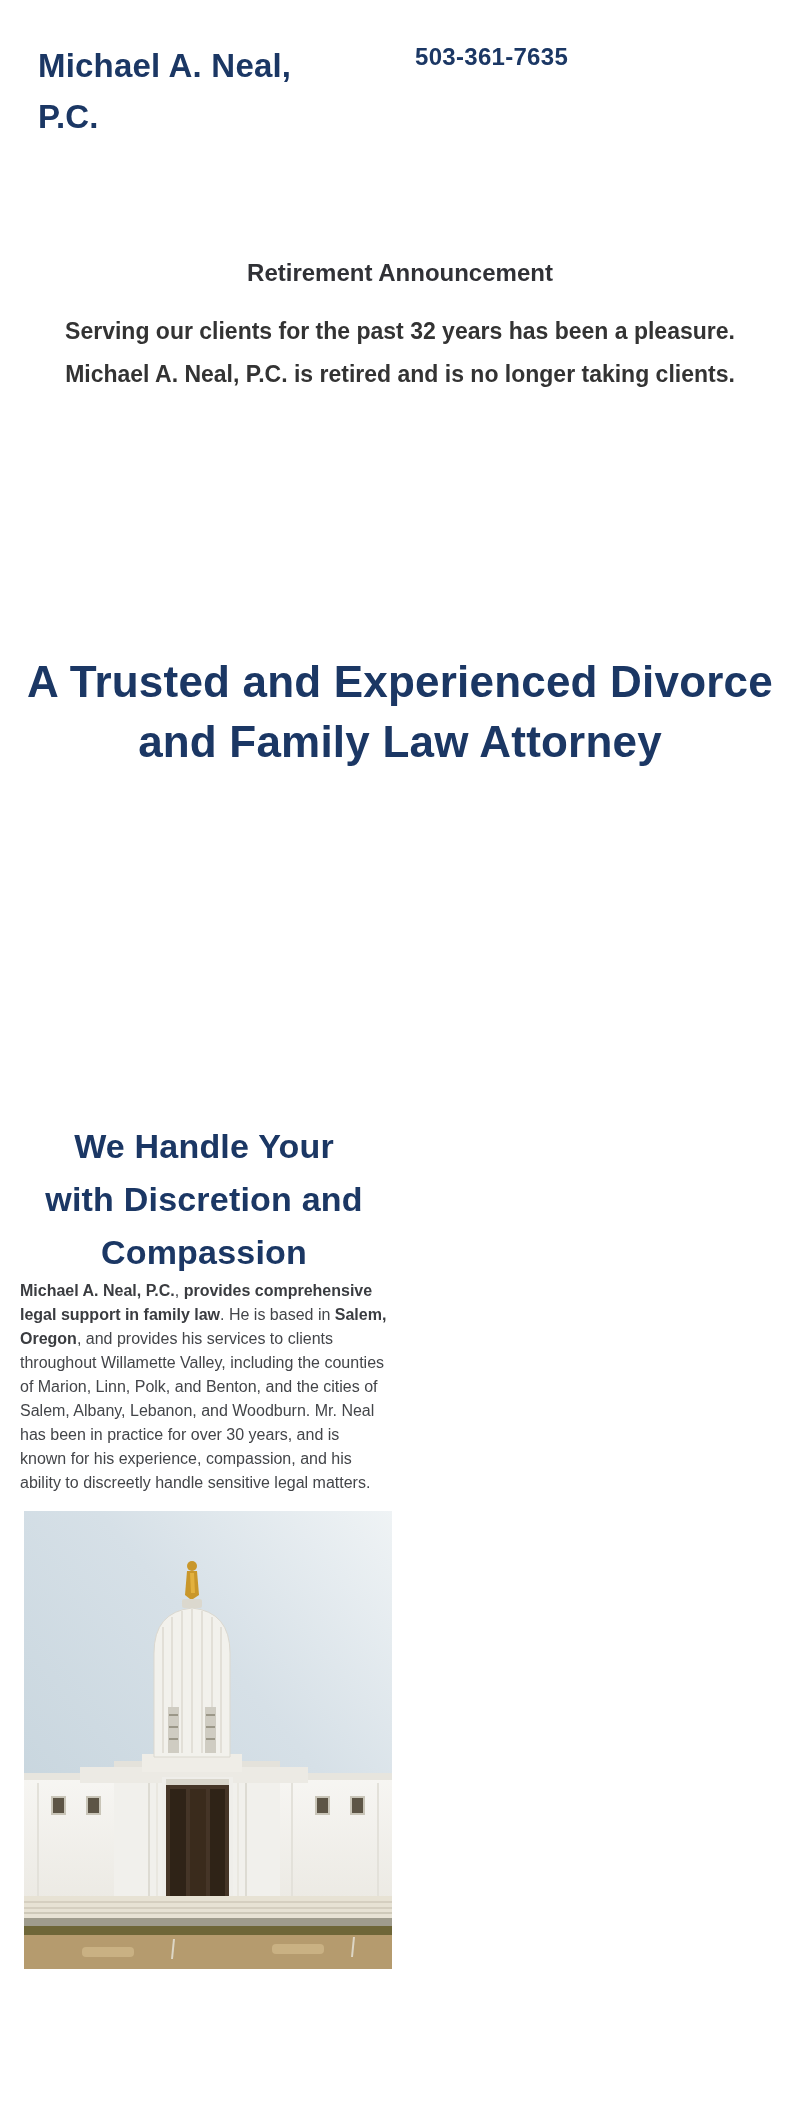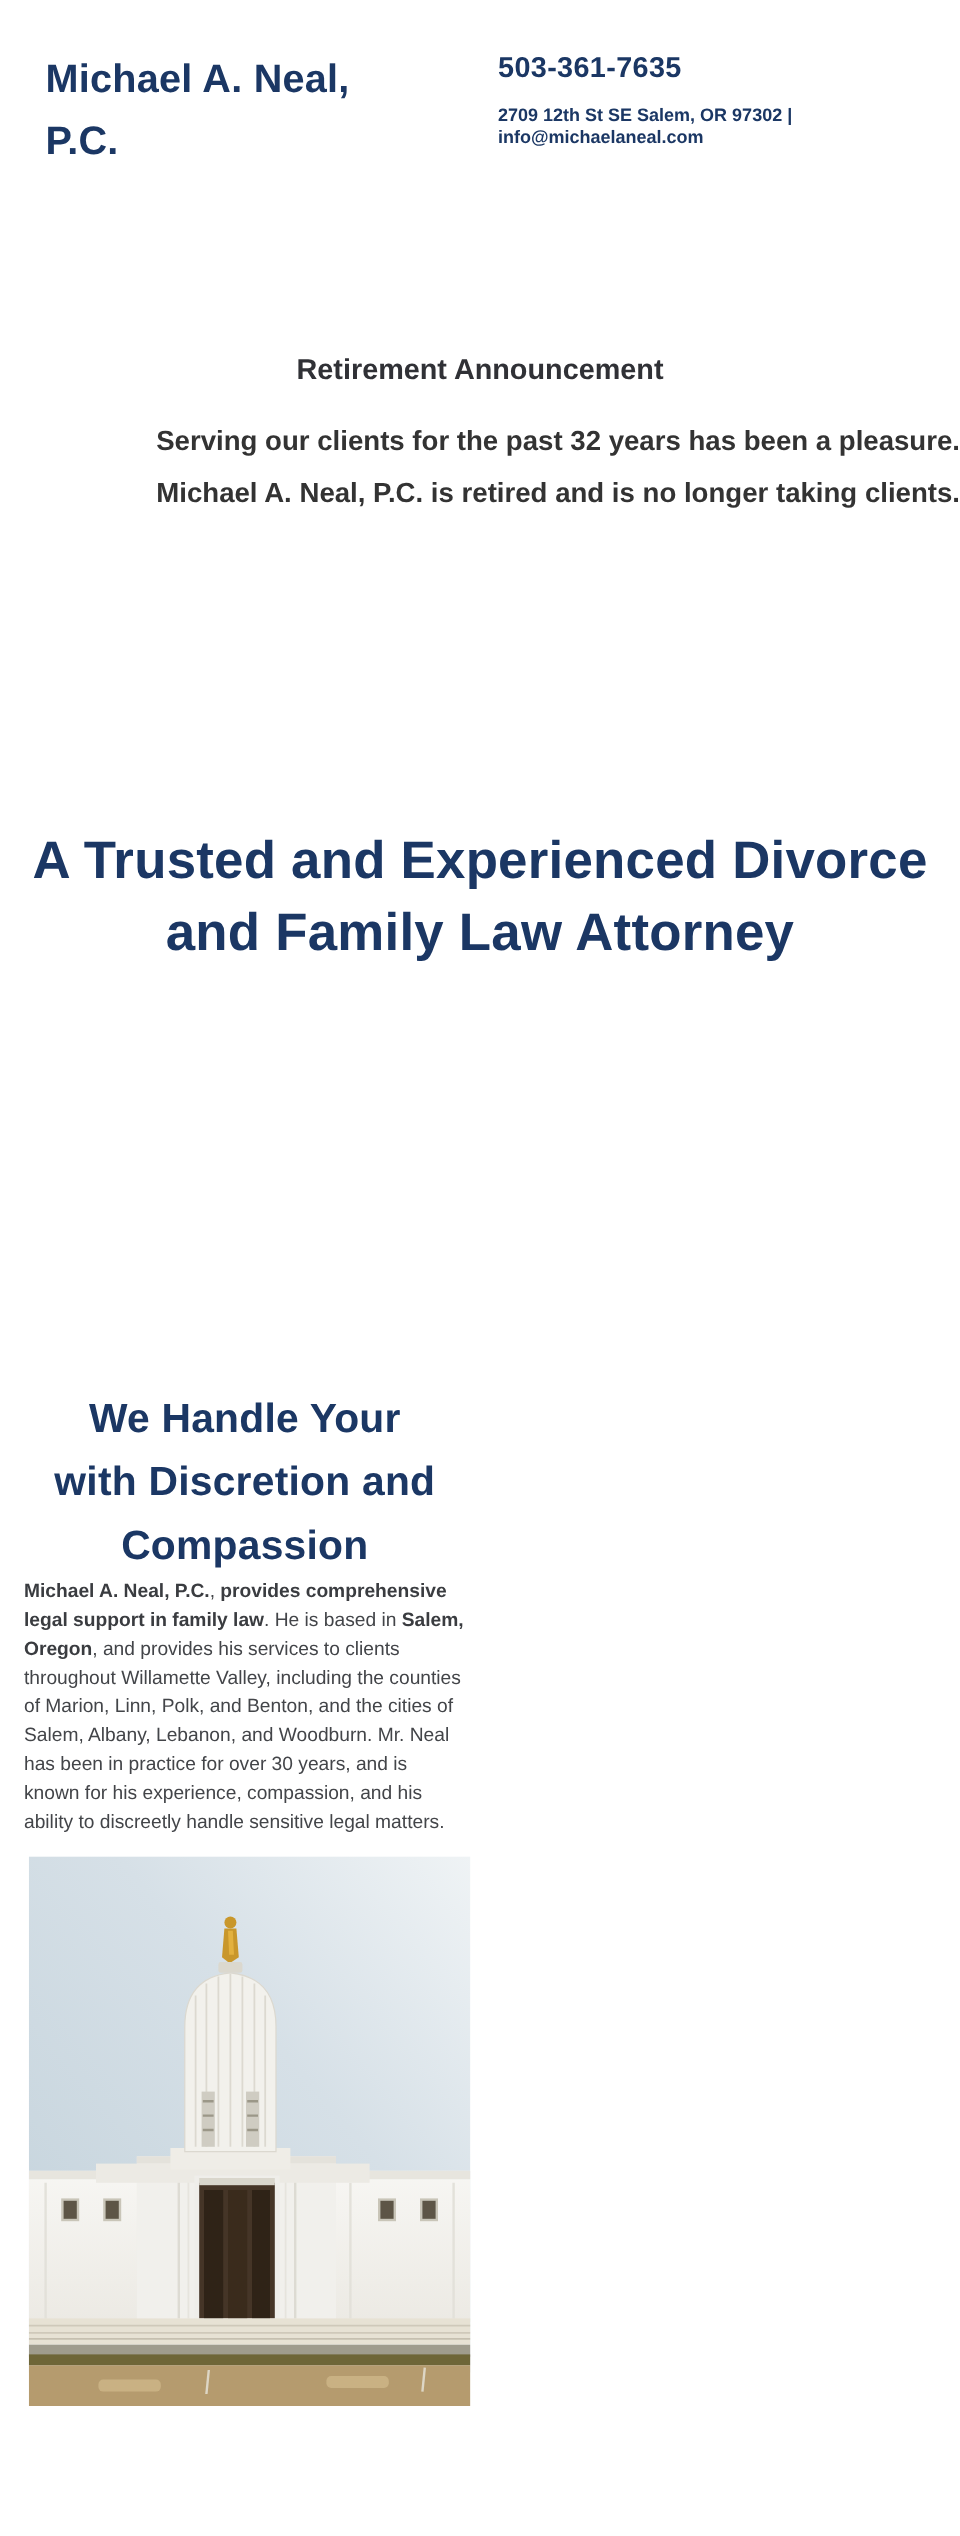--- a/index.html
+++ b/index.html
@@ -21,26 +21,26 @@
   .contact {
     position: absolute; left: 415px; top: 42px; width: 300px; text-align: left;
     color: #1b3764; font-weight: 700;
   }
   .contact .phone { font-size: 24px; line-height: 30px; letter-spacing: 0.3px; }
   .contact .addr { margin-top: 16px; font-size: 15px; line-height: 18px; }
 
   
   .announce { text-align: center; }
   .announce-title {
-    margin-top: 112px; font-size: 24px; line-height: 30px; font-weight: 700; color: #303136;
+    margin-top: 76px; font-size: 24px; line-height: 30px; font-weight: 700; color: #303136;
   }
   .announce-msg {
     margin-top: 22px; font-size: 23px; line-height: 43px; font-weight: 700; color: #333333;
   }
-  .announce-msg div { display: block; text-align: right; }
+  .announce-msg div { display: block; }
 
   
   .hero { text-align: center; }
   .hero-heading {
     margin-top: 256px; color: #1b3764; font-weight: 700;
     font-size: 44px; line-height: 60px; letter-spacing: 0.2px;
   }
   .hero-sub {
     margin-top: 6px; font-size: 17px; line-height: 22px; font-weight: 700; color: #3d3d3d;
   }
@@ -66,24 +66,20 @@
 
 <div class="page">
 
   <div class="site-header">
     <div class="brand">
       <span>Michael A. Neal,</span>
       <span>P.C.</span>
     </div>
     <div class="contact">
       <div class="phone">503-361-7635</div>
-      <div class="addr">
-        <div>2709 12th St SE Salem, OR 97302 |</div>
-        <div>info@michaelaneal.com</div>
-      </div>
     </div>
   </div>
 
   <div class="announce">
     <div class="announce-title">Retirement Announcement</div>
     <div class="announce-msg">
       <div>Serving our clients for the past 32 years has been a pleasure.</div>
       <div>Michael A. Neal, P.C. is retired and is no longer taking clients.</div>
     </div>
   </div>

